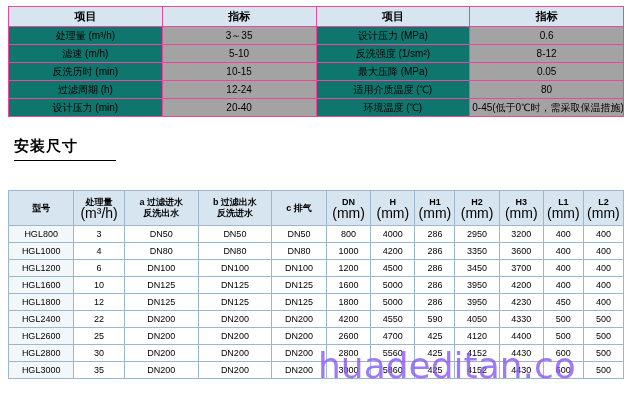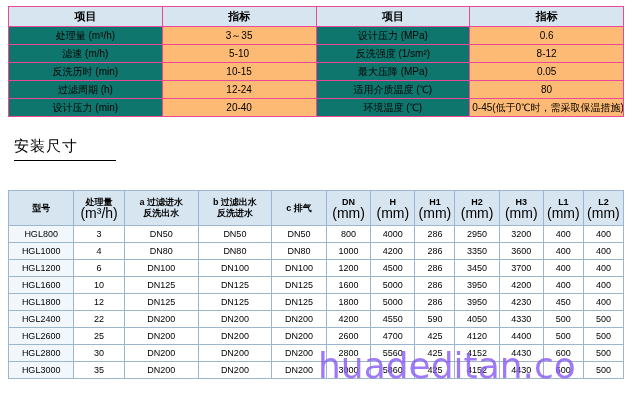--- a/index.html
+++ b/index.html
@@ -41,30 +41,30 @@
     background: #d7e5f0;
     font-weight: bold;
     font-size: 11px;
     height: 19px;
   }
   table.spec td.label {
     background: #0f766e;
     text-align: center;
   }
   table.spec td.value {
-    background: #fdba74;
+    background: #a3a3a3;
   }
 
   
   .section-title {
     position: absolute;
     left: 14px;
     top: 137px;
     font-size: 15px;
-    font-weight: normal;
+    font-weight: bold;
     letter-spacing: 1px;
   }
   .section-rule {
     position: absolute;
     left: 14px;
     top: 160px;
     width: 102px;
     height: 1px;
     background: #000000;
   }

